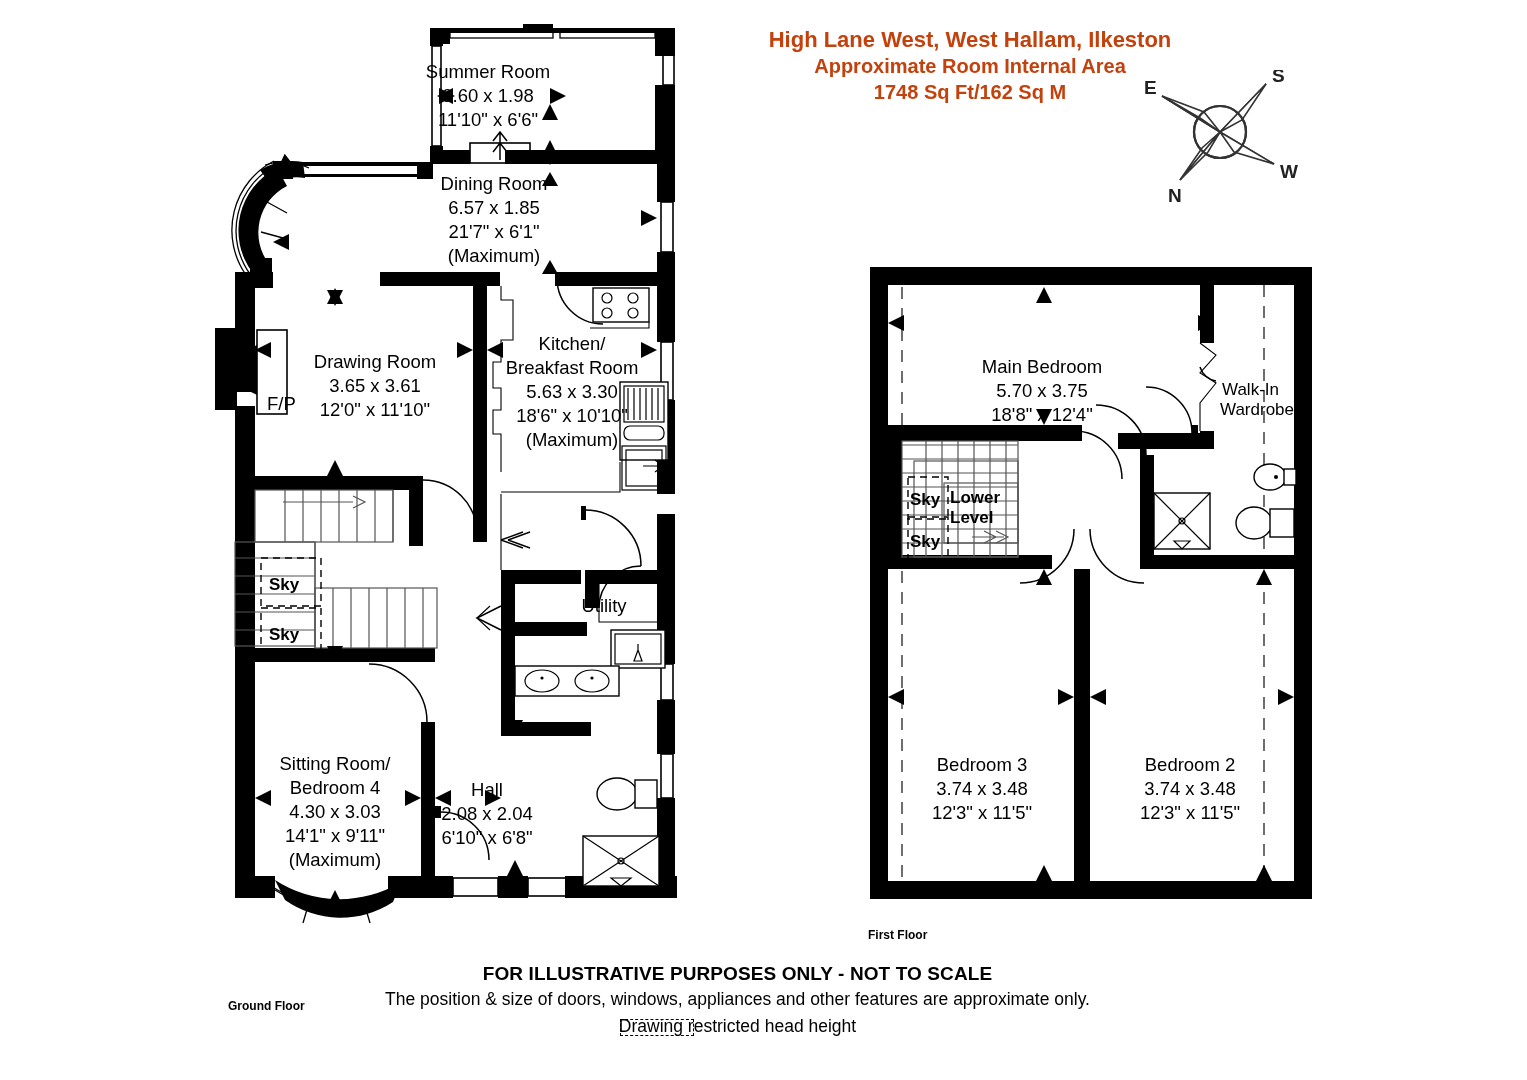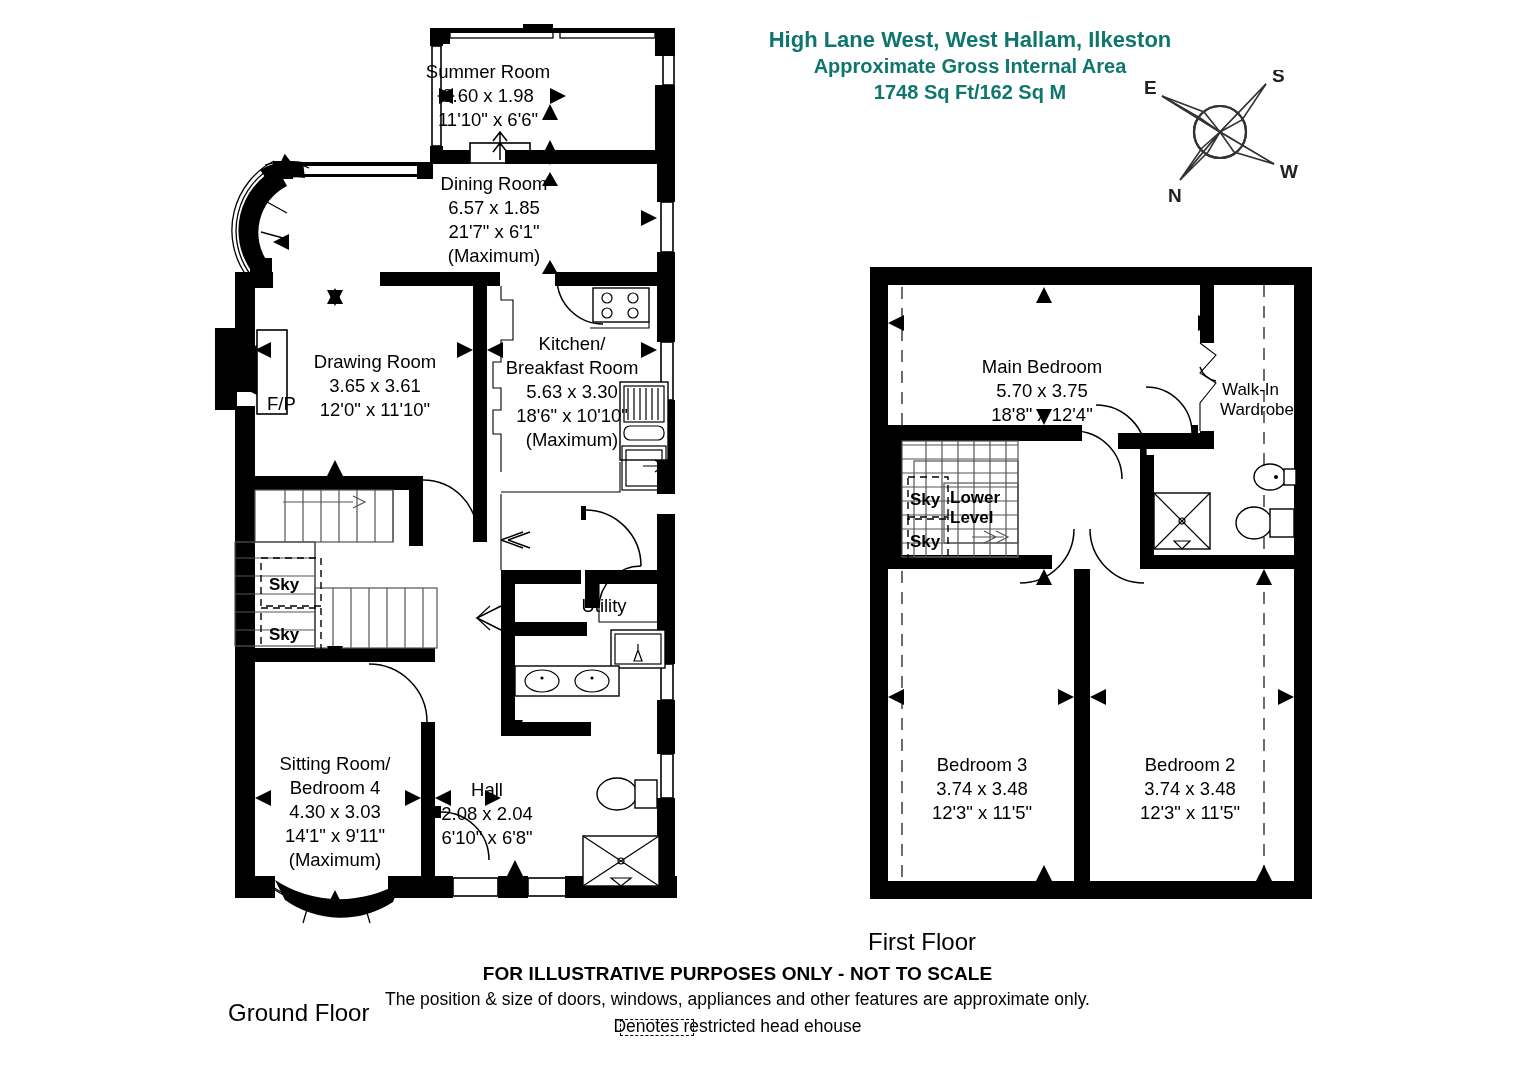--- a/index.html
+++ b/index.html
@@ -1,26 +1,26 @@
 <!DOCTYPE html>
 <html><head>
 <meta charset="utf-8">
 <title>Floor Plan</title>
 <style>
   html,body{margin:0;padding:0;background:#ffffff;}
   body{width:1527px;height:1080px;position:relative;overflow:hidden;
        font-family:"Liberation Sans","DejaVu Sans",sans-serif;color:#000;}
   #stage{position:absolute;left:0;top:0;width:1527px;height:1080px;}
   svg{display:block;}
-  .hdr{position:absolute;text-align:center;font-weight:bold;color:#0f766e;}
+  .hdr{position:absolute;text-align:center;font-weight:bold;color:#c2410c;}
   #title-block{left:660px;top:26px;width:620px;}
   #title-block .l1{font-size:22px;letter-spacing:0px;line-height:27px;}
   #title-block .l2{font-size:20px;line-height:26px;}
   #title-block .l3{font-size:20px;line-height:26px;}
-  .floorlbl{position:absolute;font-weight:normal;font-size:24px;}
+  .floorlbl{position:absolute;font-weight:bold;font-size:12px;}
   #ground-floor-label{left:228px;top:999px;}
   #first-floor-label{left:868px;top:928px;}
   .footer{position:absolute;width:1475px;text-align:center;left:0;}
   #footer-l1{top:963px;font-size:19px;font-weight:bold;letter-spacing:0.1px;}
   #footer-l2{top:989px;font-size:17.5px;}
   #footer-l3{top:1016px;font-size:17.5px;}
   #footer-l4{top:1042px;font-size:17.5px;}
   #restricted-key{position:absolute;left:620px;top:1019px;width:72px;height:15px;
      border:1.6px dashed #000;}
   .rmtxt{font-family:"Liberation Sans","DejaVu Sans",sans-serif;font-size:18.5px;fill:#000;}
@@ -40,21 +40,21 @@
   .fix{fill:#fff;stroke:#000;stroke-width:1.4;}
   .fixl{fill:none;stroke:#000;stroke-width:1.2;}
 </style>
 </head>
 <body>
 
 <div id="stage">
 
   <div class="hdr" id="title-block">
     <div class="l1">High Lane West, West Hallam, Ilkeston</div>
-    <div class="l2">Approximate Gross Internal Area</div>
+    <div class="l2">Approximate Room Internal Area</div>
     <div class="l3">1748 Sq Ft/162 Sq M</div>
   </div>
 
   <svg id="compass" width="170" height="140" style="position:absolute;left:1145px;top:70px;">
     <g transform="translate(75,62)">
       <circle cx="0" cy="0" r="26" fill="none" stroke="#333" stroke-width="2.2"></circle>
 
       <path d="M0,0 L-58,-36 L-16,-20 Z" fill="#fff" stroke="#333" stroke-width="1.6"></path>
       <path d="M0,0 L-58,-36 L-20,-14 Z" fill="#fff" stroke="#333" stroke-width="1.6"></path>
       <path d="M0,0 L46,-48 L18,-18 Z" fill="#fff" stroke="#333" stroke-width="1.6"></path>
@@ -426,16 +426,16 @@
       <text class="rmtxt" x="338" y="540" text-anchor="middle">3.74 x 3.48</text>
       <text class="rmtxt" x="338" y="564" text-anchor="middle">12'3" x 11'5"</text>
     </g>
   </svg>
 
   <div class="floorlbl" id="ground-floor-label">Ground Floor</div>
   <div class="floorlbl" id="first-floor-label">First Floor</div>
 
   <div class="footer" id="footer-l1">FOR ILLUSTRATIVE PURPOSES ONLY - NOT TO SCALE</div>
   <div class="footer" id="footer-l2">The position &amp; size of doors, windows, appliances and other features are approximate only.</div>
-  <div class="footer" id="footer-l3">Denotes restricted head ehouse</div>
+  <div class="footer" id="footer-l3">Drawing restricted head height</div>
   <div id="restricted-key"></div>
 
 </div>
 
 </body></html>

